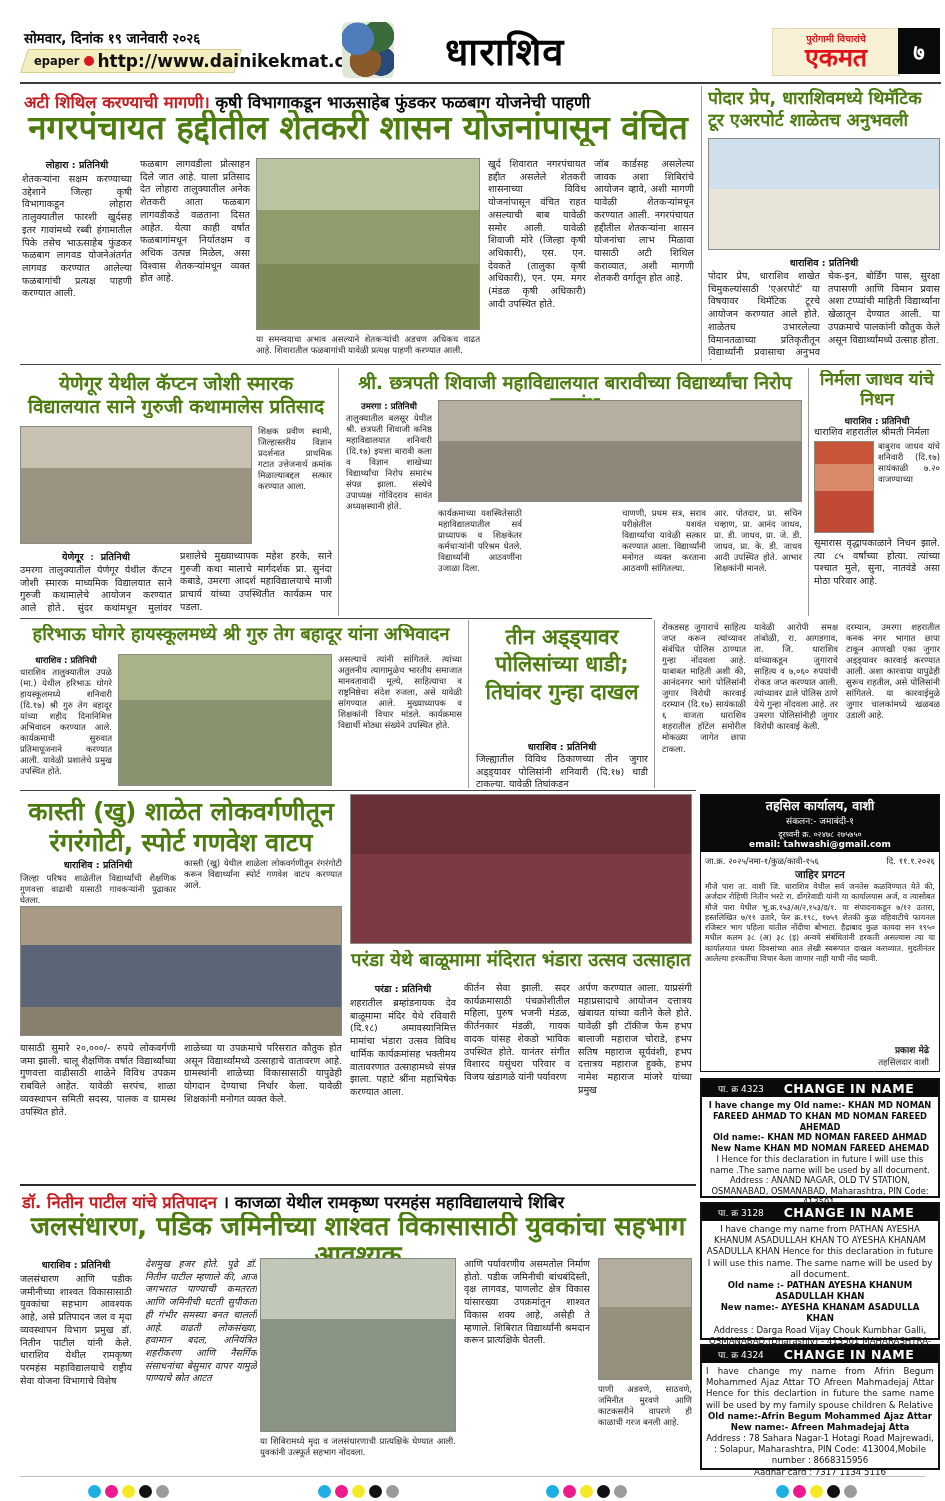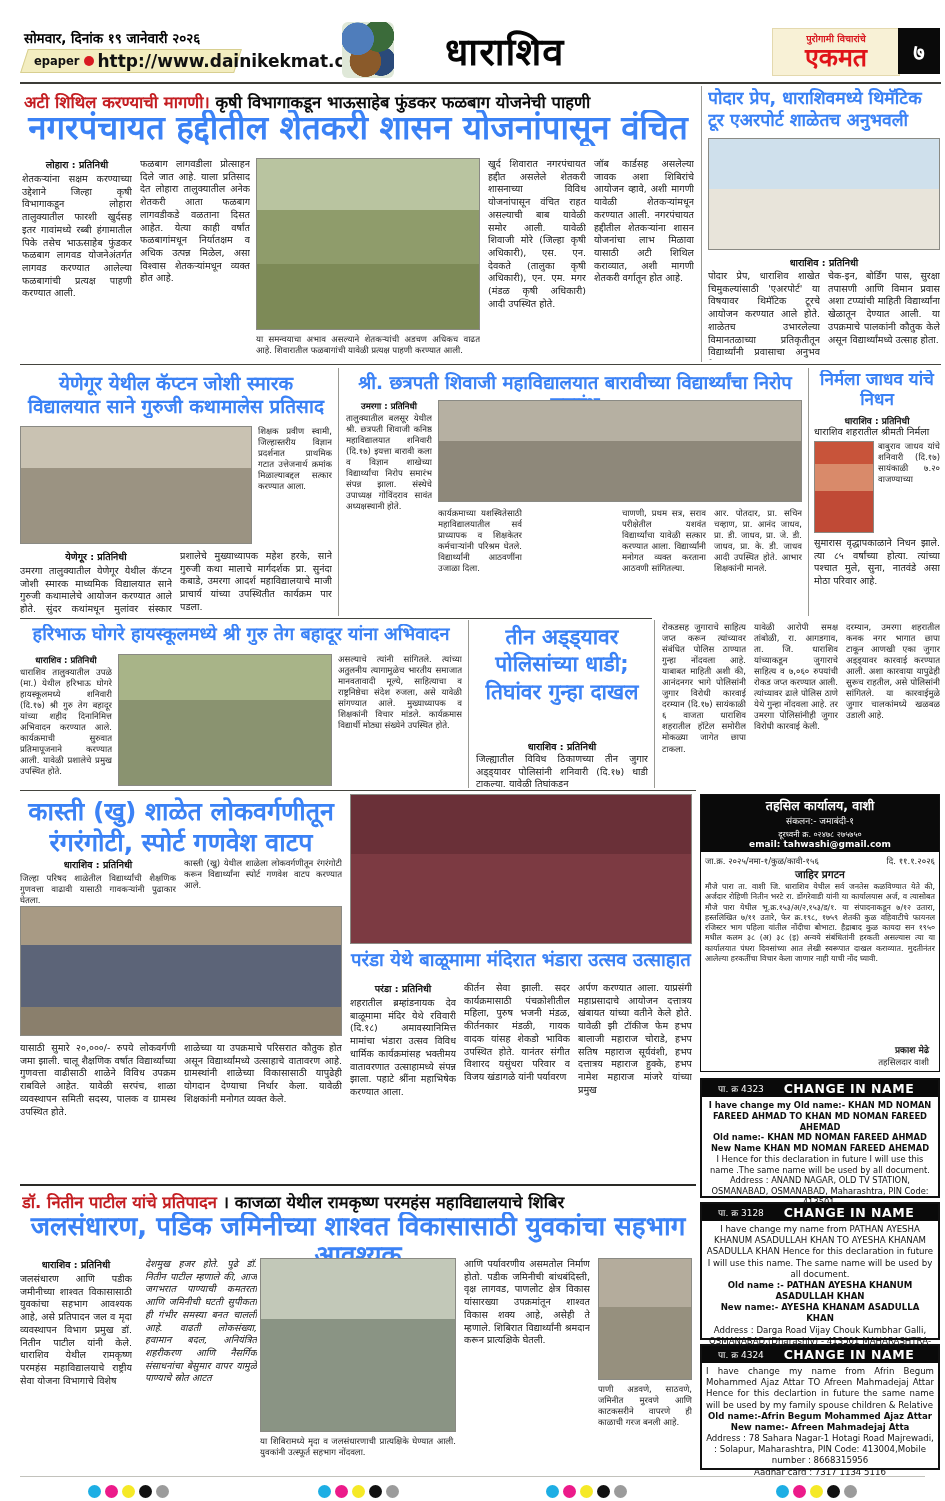--- a/index.html
+++ b/index.html
@@ -2,21 +2,21 @@
 <html><head>
 <meta charset="utf-8">
 <style>
   html,body{margin:0;padding:0;background:#e8e8e4;}
   #page{position:relative;width:945px;height:1501px;background:#ffffff;margin:0 auto;overflow:hidden;
         font-family:"DejaVu Sans","Liberation Sans",sans-serif;color:#1a1a1a;}
   .abs{position:absolute;}
   .body-txt{font-size:9.5px;line-height:1.34;text-align:justify;overflow:hidden;color:#222;}
   .body-sm{font-size:8.5px;line-height:1.3;text-align:justify;overflow:hidden;color:#222;}
   .dateline{font-weight:bold;text-align:center;font-size:9.5px;margin-bottom:2px;color:#111;}
-  .art-head{font-weight:800;color:#3b82f6;text-align:center;overflow:hidden;}
+  .art-head{font-weight:800;color:#4d7c0f;text-align:center;overflow:hidden;}
   .photo{border:1px solid #8a8a84;box-sizing:border-box;}
   .vrule{width:1px;background:#9a9a94;}
   .hrule{height:1px;background:#44443e;}
   .red{color:#c41e22;}
   .kicker{font-weight:800;white-space:nowrap;overflow:hidden;}
   .adbox{border:2px solid #111;box-sizing:border-box;background:#fff;}
   .adbox .adhead{background:#0a0a0a;color:#fff;display:flex;align-items:center;padding:1px 4px;}
   .adbox .adid{font-size:9px;flex:0 0 auto;margin-left:12px;}
   .adbox .adtitle{flex:1;text-align:center;font-weight:bold;font-size:12.5px;letter-spacing:.5px;}
   .adbody{font-size:9px;line-height:1.3;text-align:center;padding:3px 4px;overflow:hidden;color:#111;}
@@ -85,21 +85,21 @@
 
   <div class="abs hrule" style="left:20px;top:364px;width:921px;"></div>
 
   <div class="abs art-head" style="left:20px;top:372px;width:312px;font-size:19px;line-height:1.2;">येणेगूर येथील कॅप्टन जोशी स्मारक विद्यालयात साने गुरुजी कथामालेस प्रतिसाद</div>
   <div class="abs photo" style="left:20px;top:426px;width:232px;height:118px;background:
       linear-gradient(180deg,#c9c2b2 0 35%,#9b9382 35% 100%),
       radial-gradient(circle at 25% 55%, #6e4b3a 0 7px, transparent 8px),
       radial-gradient(circle at 55% 55%, #e0d8c8 0 7px, transparent 8px),
       radial-gradient(circle at 80% 58%, #4a5a7a 0 7px, transparent 8px);"></div>
   <div class="abs body-sm" style="left:258px;top:426px;width:74px;height:118px;">शिक्षक प्रवीण स्वामी, जिल्हास्तरीय विज्ञान प्रदर्शनात प्राथमिक गटात उत्तेजनार्थ क्रमांक मिळाल्याबद्दल सत्कार करण्यात आला.</div>
-  <div class="abs" style="left:20px;top:550px;width:152px;height:64px;">
+  <div class="abs" style="left:20px;top:550px;width:152px;height:64px;font-family:Liberation Mono, monospace;">
     <div class="dateline">येणेगूर : प्रतिनिधी</div>
     <div class="body-txt" style="height:50px;">उमरगा तालुक्यातील येणेगूर येथील कॅप्टन जोशी स्मारक माध्यमिक विद्यालयात साने गुरुजी कथामालेचे आयोजन करण्यात आले होते. सुंदर कथांमधून मुलांवर संस्कार घडविण्याचा प्रयत्न झाला.</div>
   </div>
   <div class="abs body-txt" style="left:180px;top:550px;width:152px;height:64px;">प्रशालेचे मुख्याध्यापक महेश हरके, साने गुरुजी कथा मालाचे मार्गदर्शक प्रा. सुनंदा कबाडे, उमरगा आदर्श महाविद्यालयाचे माजी प्राचार्य यांच्या उपस्थितीत कार्यक्रम पार पडला.</div>
   <div class="abs vrule" style="left:338px;top:368px;height:248px;"></div>
 
   <div class="abs art-head" style="left:346px;top:372px;width:458px;font-size:18.5px;line-height:1.15;">श्री. छत्रपती शिवाजी महाविद्यालयात बारावीच्या विद्यार्थ्यांचा निरोप समारंभ</div>
   <div class="abs" style="left:346px;top:400px;width:86px;height:212px;">
     <div class="dateline" style="font-size:8.5px;">उमरगा : प्रतिनिधी</div>
     <div class="body-sm" style="height:198px;">तालुक्यातील बलसूर येथील श्री. छत्रपती शिवाजी कनिष्ठ महाविद्यालयात शनिवारी (दि.१७) इयत्ता बारावी कला व विज्ञान शाखेच्या विद्यार्थ्यांचा निरोप समारंभ संपन्न झाला. संस्थेचे उपाध्यक्ष गोविंदराव सावंत अध्यक्षस्थानी होते.</div>

